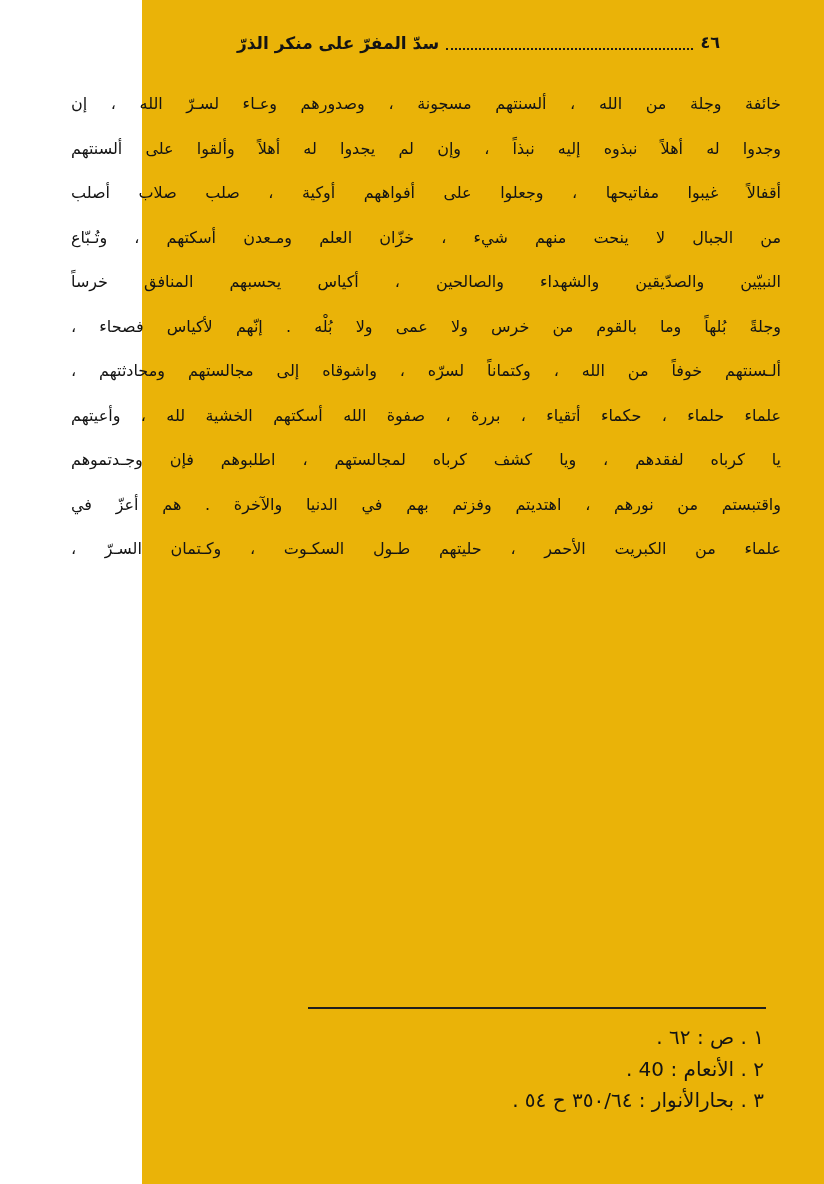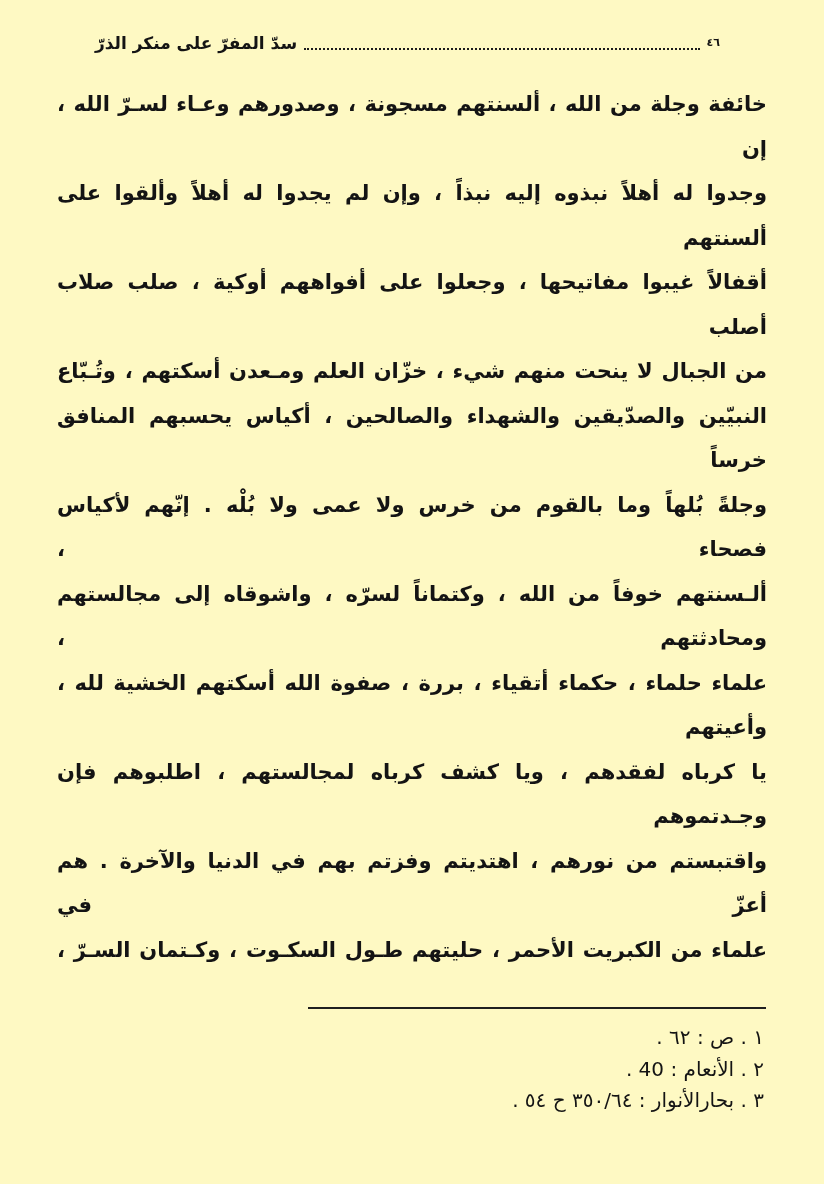--- a/index.html
+++ b/index.html
@@ -5,22 +5,22 @@
   html, body { margin: 0; padding: 0; }
   body {
     width: 824px; height: 1184px;
     background: #ffffff;
     font-family: "DejaVu Sans", sans-serif;
     color: #141414;
     overflow: hidden;
   }
   .page {
     position: relative;
-    width: 824px; height: 1184px;
-    background: #fef9c3;
+    width: 682px; height: 1184px;
+    background: #eab308;
     direction: rtl;
     margin-left: 45px;
   }
   
   .header {
     position: absolute;
     top: 24px; left: 95px; right: 104px;
     height: 34px;
     display: flex;
     direction: ltr;            
@@ -33,32 +33,32 @@
     line-height: 30px;
     direction: rtl;
   }
   .dots-leader {
     flex: 1 1 auto;
     height: 24px;
     border-bottom: 2px dotted #1c1c1c;
     margin: 0 7px 8px 7px;
   }
   .page-number {
-    font-size: 11px;
+    font-size: 16px;
     font-weight: bold;
     line-height: 30px;
   }
   
   .body-text {
     position: absolute;
-    top: 82px; right: 57px;
+    top: 82px; right: 43px;
     width: 710px; height: 895px;
     overflow: hidden;
-    font-size: 21px;
-    font-weight: 700;
+    font-size: 16px;
+    font-weight: 400;
     line-height: 44.5px;
   }
   .line {
     text-align: justify;
     text-align-last: justify;
     word-spacing: 1px;
   }
   
   .footnote-sep {
     position: absolute;

